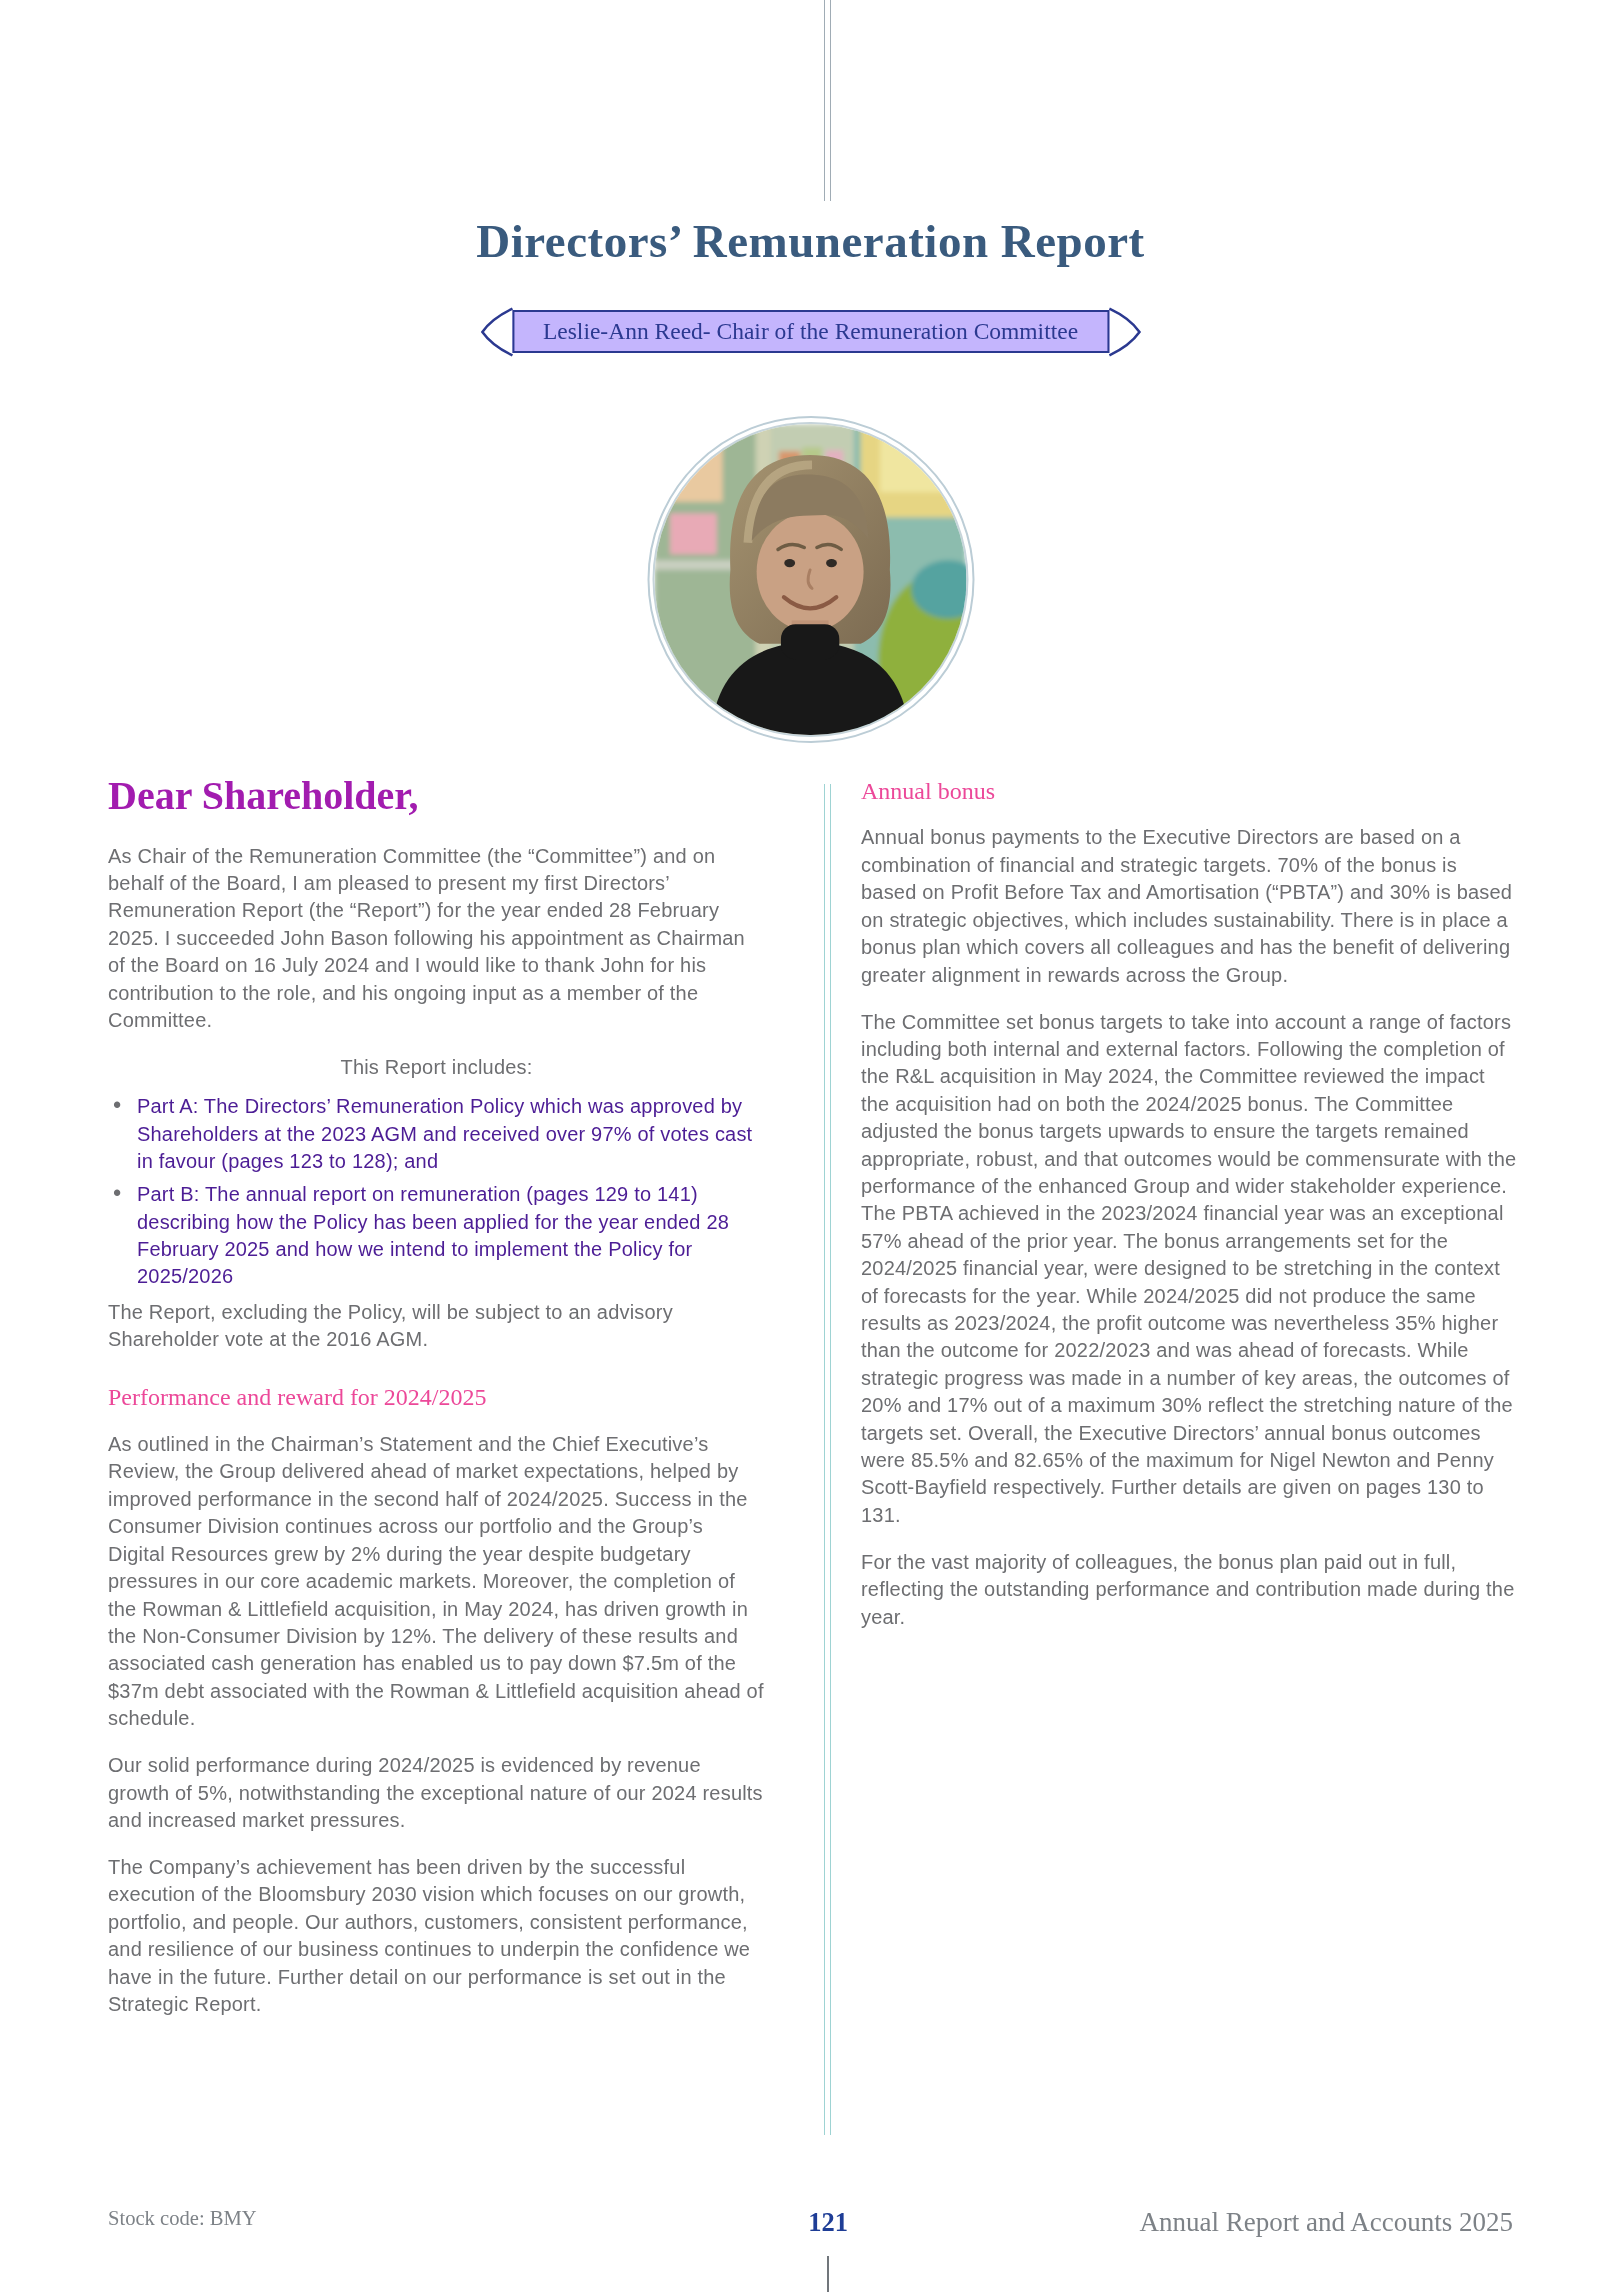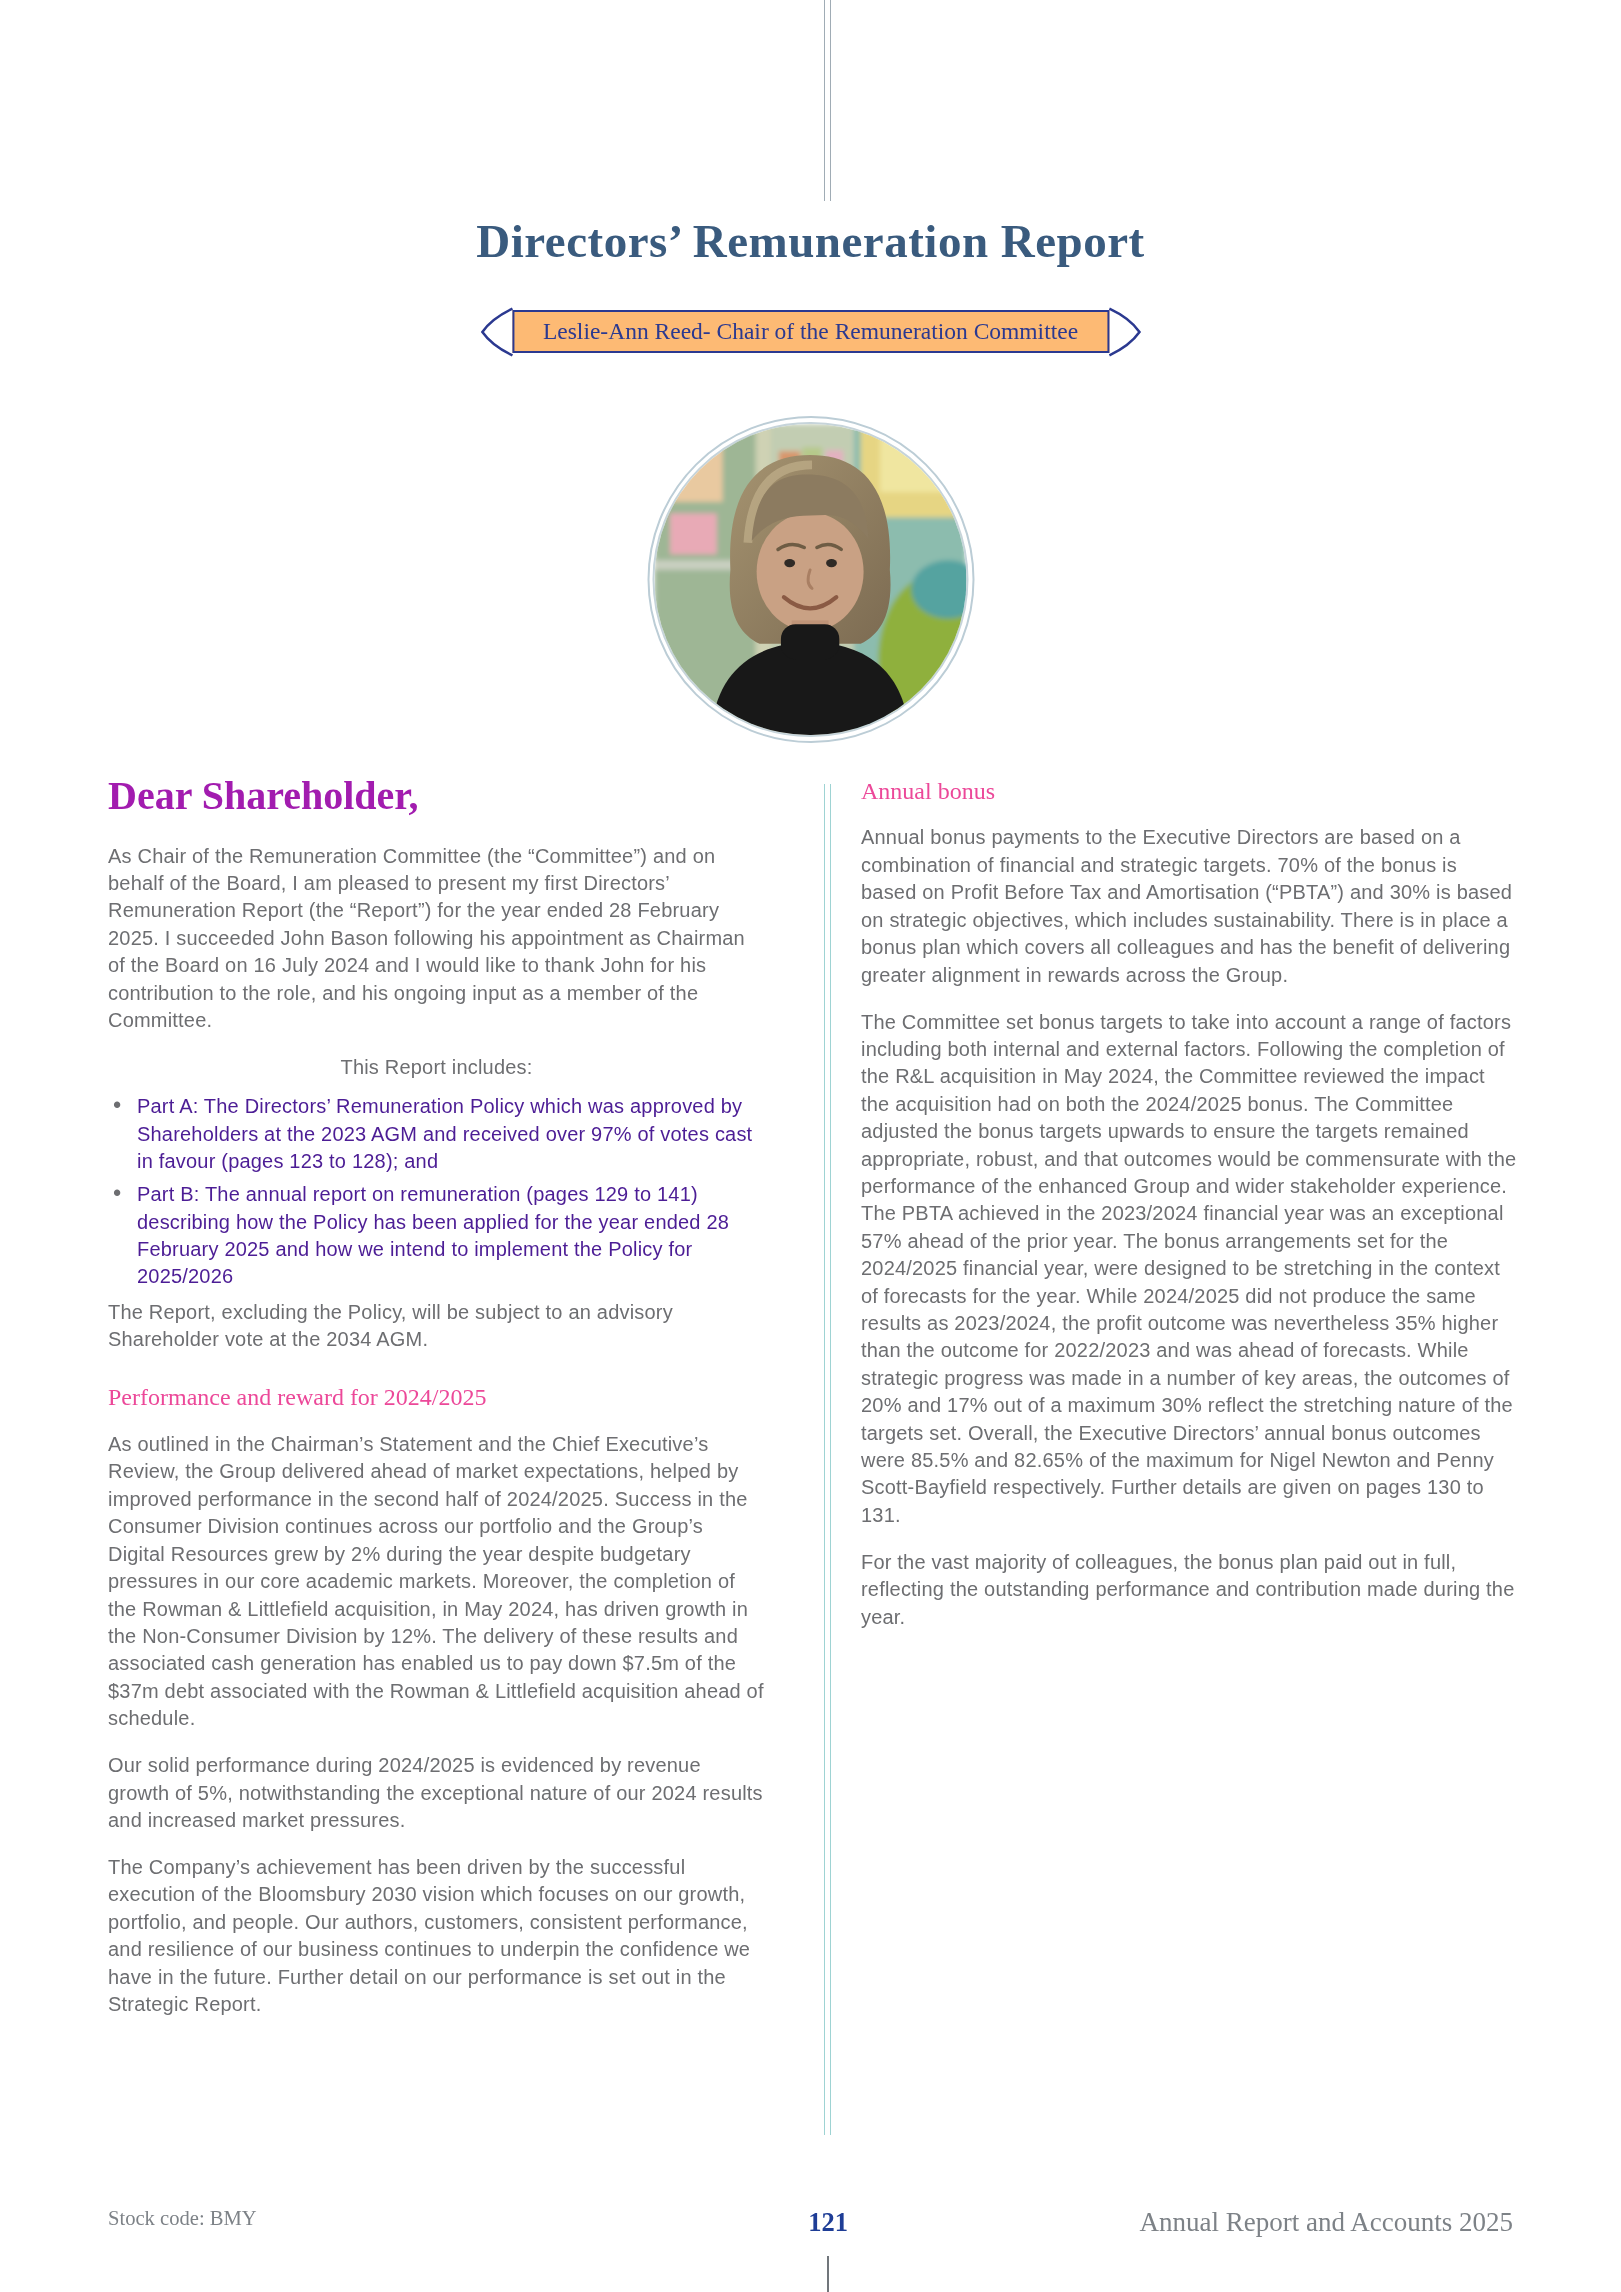--- a/index.html
+++ b/index.html
@@ -28,21 +28,21 @@
 
   
   .title {
     position:absolute; top:214px; left:0; width:100%; margin:0; text-align:center;
     font-family:"Liberation Serif", serif; font-weight:700; font-size:47px;
     color:#3a5b7e; letter-spacing:0.5px;
   }
   .banner {
     position:absolute; top:310px; left:50%; transform:translateX(-50%);
     border:2px solid #2b3990; height:43px; box-sizing:border-box;
-    display:flex; align-items:center; padding:0 29px; white-space:nowrap; background:#fdba74;justify-content:flex-end;
+    display:flex; align-items:center; padding:0 29px; white-space:nowrap; background:#c4b5fd;justify-content:flex-end;
   }
   .banner-text { font-family:"Liberation Serif", serif; font-size:23.5px; color:#2b3990; }
   .orn { position:absolute; top:50%; transform:translateY(-50%); width:33px; height:55px; }
   .orn-left { left:-34px; } .orn-right { right:-34px; }
 
   
   .photo {
     position:absolute; top:416px; left:50%; transform:translateX(-50%);
     width:327px; height:327px; border-radius:50%;
     border:2px solid #bccdd6; padding:3.9px; box-sizing:border-box; background:#ffffff;
@@ -166,21 +166,21 @@
   </div>
 
   <div class="col col-left">
     <h2 class="h-slate">Dear Shareholder,</h2>
     <p>As Chair of the Remuneration Committee (the “Committee”) and on behalf of the Board, I am pleased to present my first Directors’ Remuneration Report (the “Report”) for the year ended 28 February 2025. I succeeded John Bason following his appointment as Chairman of the Board on 16 July 2024 and I would like to thank John for his contribution to the role, and his ongoing input as a member of the Committee.</p>
     <p class="intro">This Report includes:</p>
     <ul>
       <li><span>Part A: The Directors’ Remuneration Policy which was approved by Shareholders at the 2023 AGM and received over 97% of votes cast in favour (pages 123 to 128); and</span></li>
       <li><span>Part B: The annual report on remuneration (pages 129 to 141) describing how the Policy has been applied for the year ended 28 February 2025 and how we intend to implement the Policy for 2025/2026</span></li>
     </ul>
-    <p>The Report, excluding the Policy, will be subject to an advisory Shareholder vote at the 2034 AGM.</p>
+    <p>The Report, excluding the Policy, will be subject to an advisory Shareholder vote at the 2016 AGM.</p>
     <h2 class="h-royal">Performance and reward for 2024/2025</h2>
     <p>As outlined in the Chairman’s Statement and the Chief Executive’s Review, the Group delivered ahead of market expectations, helped by improved performance in the second half of 2024/2025. Success in the Consumer Division continues across our portfolio and the Group’s Digital Resources grew by 2% during the year despite budgetary pressures in our core academic markets. Moreover, the completion of the Rowman &amp; Littlefield acquisition, in May 2024, has driven growth in the Non-Consumer Division by 12%. The delivery of these results and associated cash generation has enabled us to pay down $7.5m of the $37m debt associated with the Rowman &amp; Littlefield acquisition ahead of schedule.</p>
     <p>Our solid performance during 2024/2025 is evidenced by revenue growth of 5%, notwithstanding the exceptional nature of our 2024 results and increased market pressures.</p>
     <p>The Company’s achievement has been driven by the successful execution of the Bloomsbury 2030 vision which focuses on our growth, portfolio, and people. Our authors, customers, consistent performance, and resilience of our business continues to underpin the confidence we have in the future. Further detail on our performance is set out in the Strategic Report.</p>
   </div>
 
   <div class="col-divider"></div>
 
   <div class="col col-right">
     <h2 class="h-royal">Annual bonus</h2>

